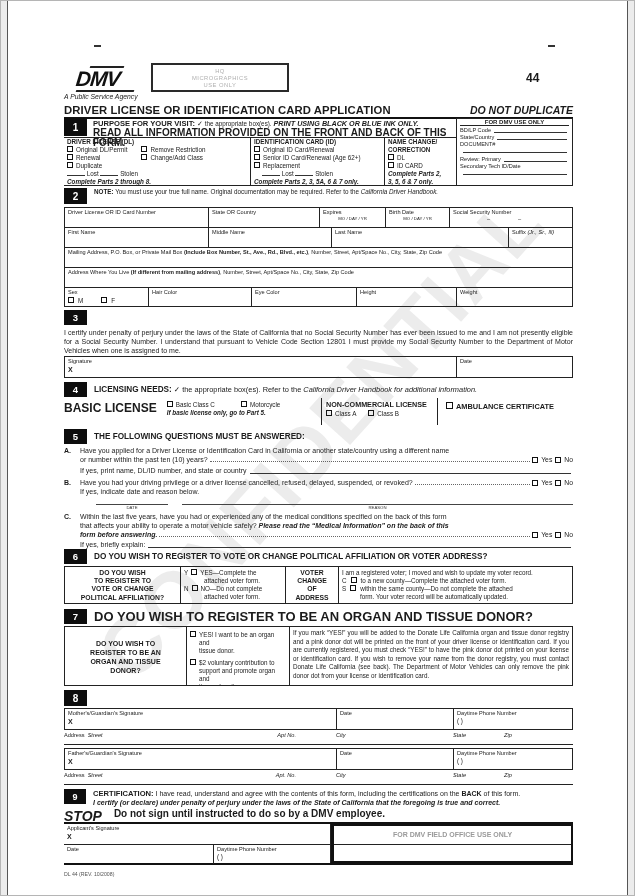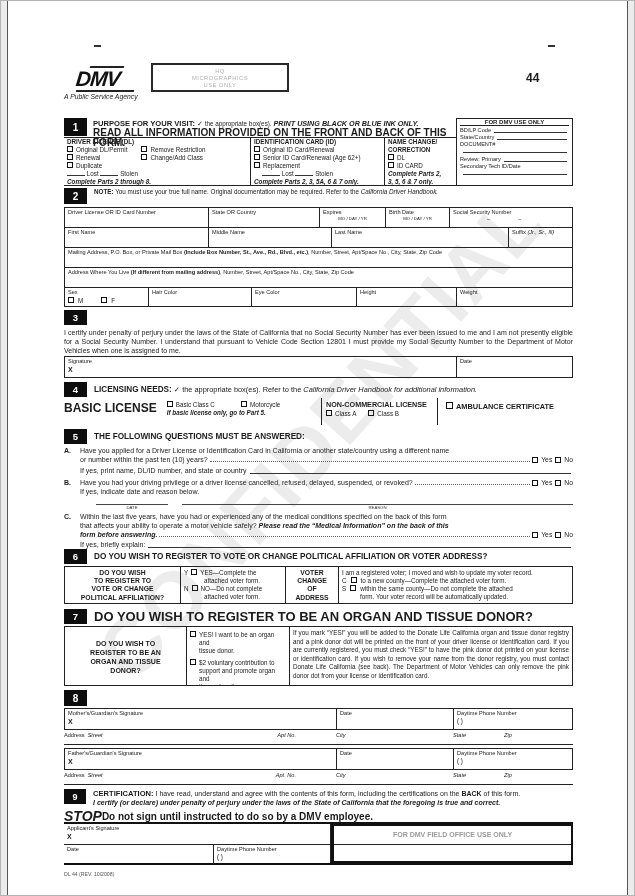--- a/index.html
+++ b/index.html
@@ -52,20 +52,24 @@
     <div class="logotxt">DMV</div>
     <div class="logobar" style="width:58px"></div>
   </div>
   <div class="abs i" style="left:63px;top:92px;font-size:6.8px">A Public Service Agency</div>
   <div class="hq">
     <div>HQ</div>
     <div>MICROGRAPHICS</div>
     <div>USE ONLY</div>
   </div>
   <div class="abs b" style="left:525px;top:70px;font-size:12px">44</div>
+  <div class="sec row" style="top:103px;justify-content:space-between;align-items:flex-end;border-bottom:2px solid #111;padding-bottom:1px">
+    <div class="b" style="font-size:11.3px;letter-spacing:.1px">DRIVER LICENSE OR IDENTIFICATION CARD APPLICATION</div>
+    <div class="bi" style="font-size:10.5px">DO NOT DUPLICATE</div>
+  </div>
 
   <div class="sec" style="top:117px;height:68px">
     <div class="row" style="height:100%">
       <div style="width:392px;border-bottom:1px solid #222">
         <div class="row" style="gap:6px;border-bottom:1px solid #222;padding-bottom:1px;height:20px">
           <div class="numbox" style="width:23px;height:18px;font-size:10px">1</div>
           <div class="t7" style="padding-top:1px">
             <span class="b" style="font-size:7.6px">PURPOSE FOR YOUR VISIT:</span>
             <span>✓</span>
             <span class="t6">the appropriate box(es).</span>
@@ -511,21 +515,21 @@
     <div class="numbox" style="width:22px;height:15px;font-size:9px">9</div>
     <div class="t7" style="flex:1">
       <span class="b" style="font-size:7.6px">CERTIFICATION:</span>
       <span>I have read, understand and agree with the contents of this form, including the certifications on the</span>
       <span class="b">BACK</span>
       <span>of this form.</span><br>
       <span class="bi">I certify (or declare) under penalty of perjury under the laws of the State of California that the foregoing is true and correct.</span>
     </div>
   </div>
 
-  <div class="sec row" style="top:807px;align-items:center;">
+  <div class="sec row" style="top:807px;align-items:flex-start;gap:12px">
     <span class="bi" style="font-size:14px">STOP</span>
     <span class="b" style="font-size:10px">Do not sign until instructed to do so by a DMV employee.</span>
   </div>
 
   <div class="sec" style="top:821px;height:43px;border-top:2px solid #111;border-bottom:2.5px solid #111">
     <div class="row" style="height:100%">
       <div style="width:267px;border-right:1px solid #222">
         <div style="height:21px;border-bottom:1px solid #222;padding:1px 3px">
           <div class="lbl">Applicant's Signature</div>
           <div class="b t7">X</div>

